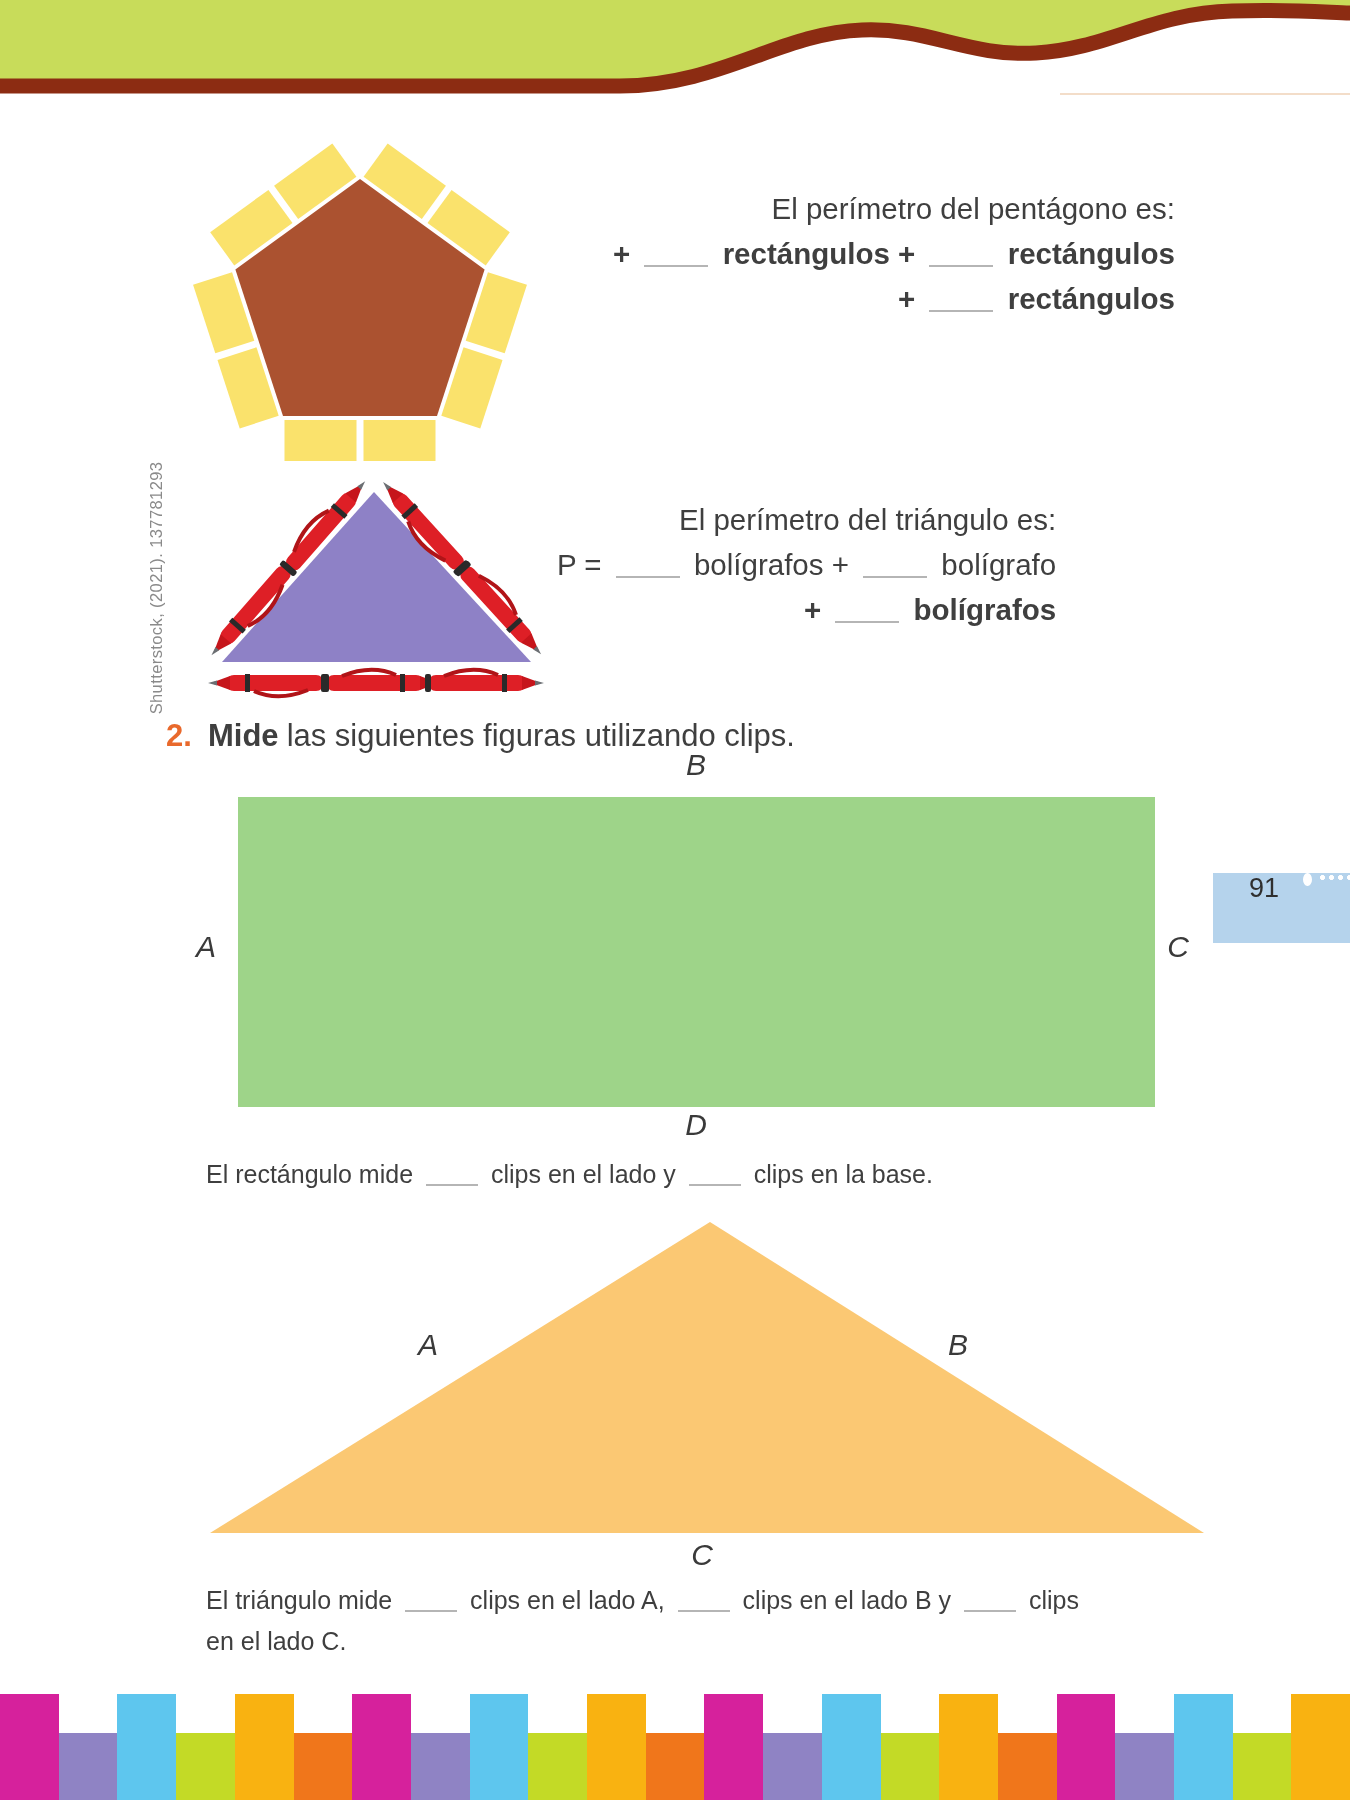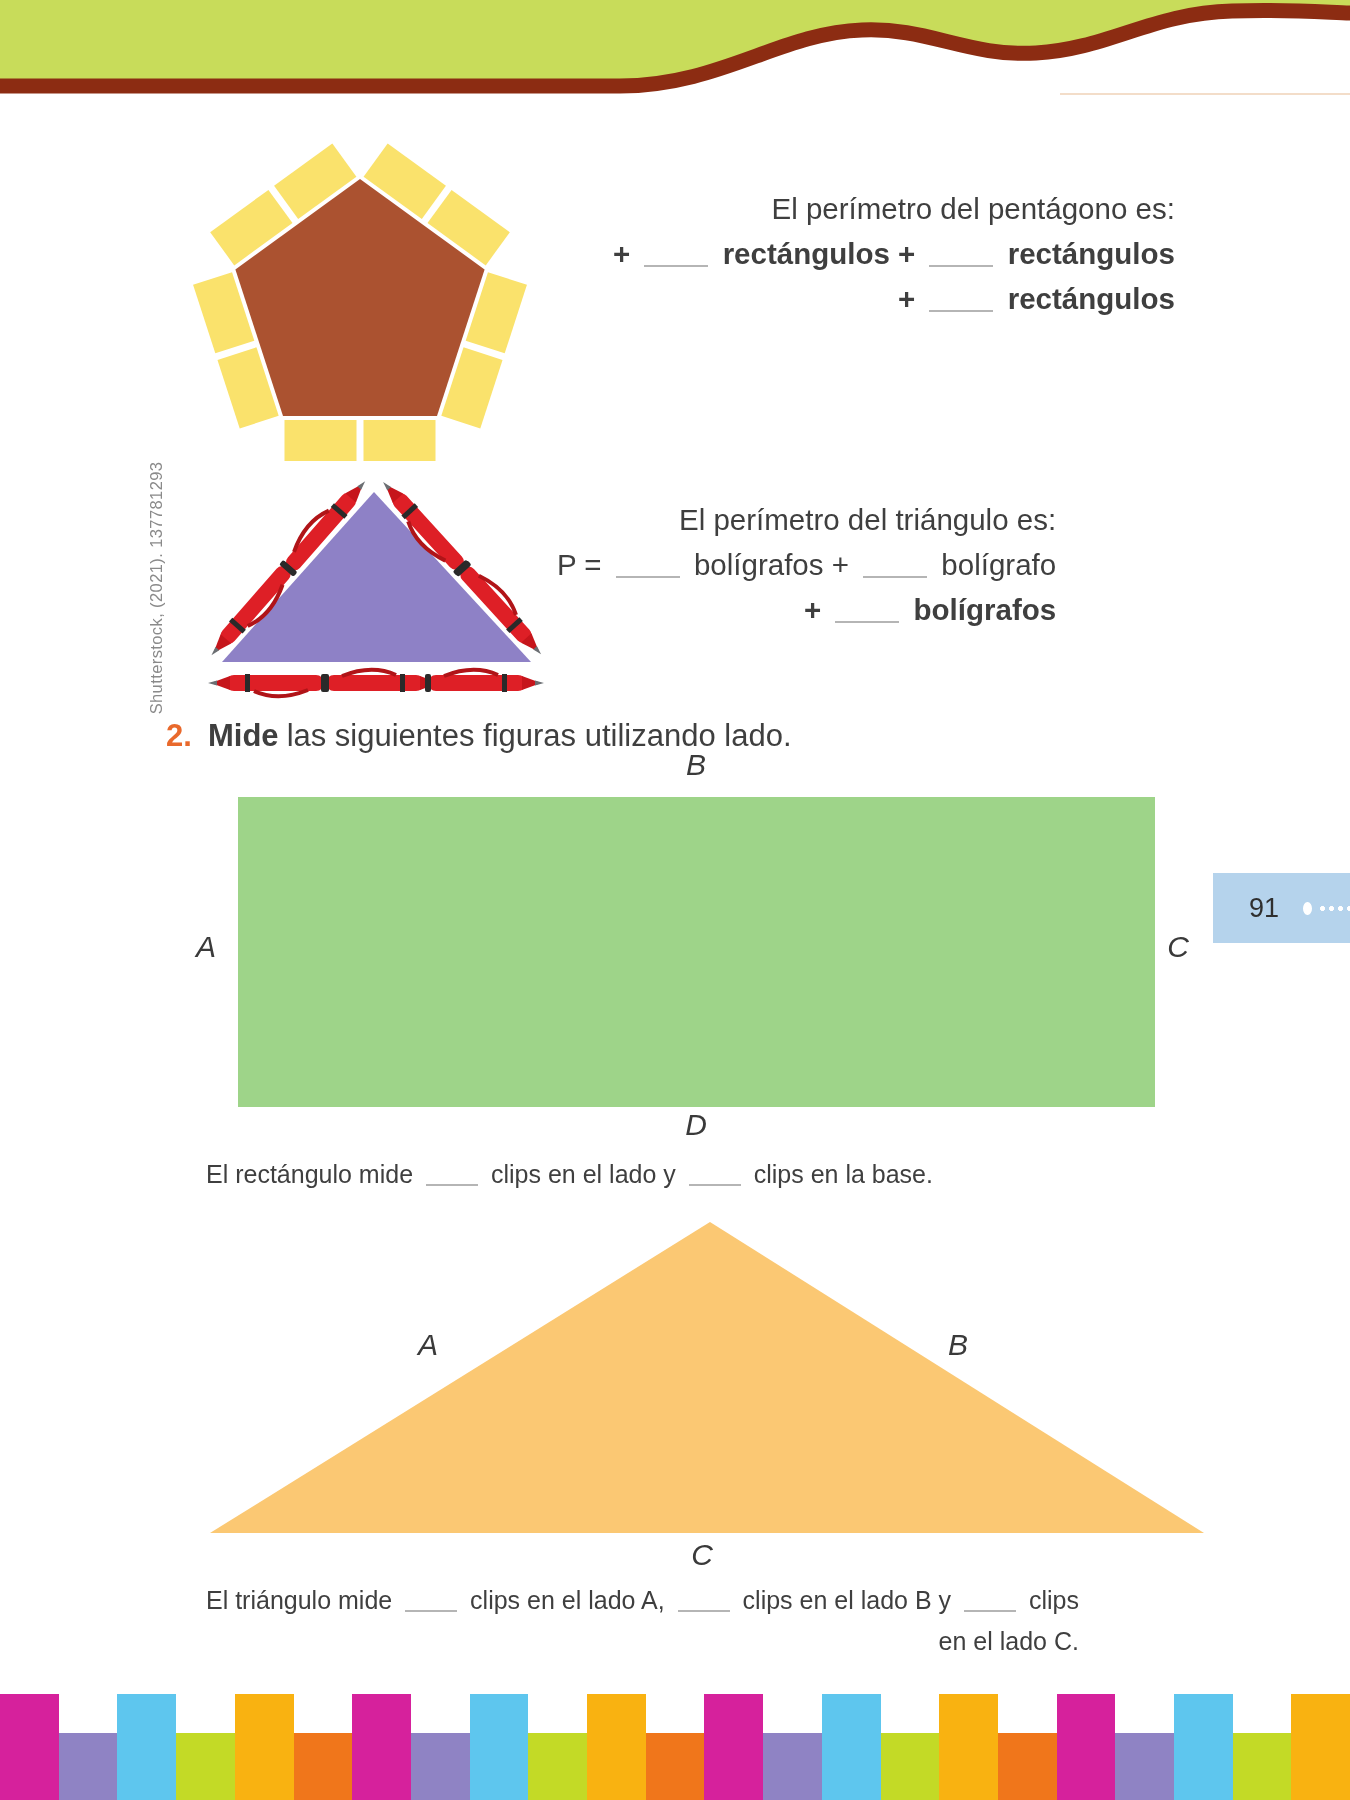--- a/index.html
+++ b/index.html
@@ -18,21 +18,21 @@
   .item-num{color:#e9692c;font-weight:bold;width:42px;}
   .item-bold{font-weight:bold;margin-right:8px;}
   
   .shape-label{font-style:italic;font-size:30px;width:40px;text-align:center;color:#3a3a3a;}
   
   .green-rect{background:#9ed489;}
   
   .credit{font-size:16.5px;color:#8a8a8a;letter-spacing:0.4px;white-space:nowrap;
           transform:translate(-50%,-50%) rotate(-90deg);}
   
-  .page-tab{background:#b5d3ec;display:flex;align-items:center;padding-left:36px;box-sizing:border-box;}
+  .page-tab{background:#b5d3ec;display:flex;padding-left:36px;box-sizing:border-box;}
   .page-num{font-size:27px;color:#2f2f2f;}
   .big-dot{width:13px;height:13px;border-radius:50%;background:#fff;margin-left:24px;}
   .dot-row{width:48px;height:9px;margin-left:6px;
            background-image:radial-gradient(circle,#fff 2.2px,rgba(255,255,255,0) 2.8px);
            background-size:9px 9px;background-repeat:repeat-x;background-position:0 50%;}
   
   .stripes{display:flex;align-items:flex-start;width:1350px;height:106px;}
   .stripes .bar{flex:1;}
   .stripes .tall{height:106px;}
   .stripes .short{height:67px;margin-top:39px;}
@@ -92,37 +92,37 @@
 
 <div class="abs textblock" style="left:557px;top:497px;text-align:right;">
   <div>El perímetro del triángulo es:</div>
   <div>P = <span class="blank"></span> bolígrafos + <span class="blank"></span> bolígrafo</div>
   <div class="indent">+ <span class="blank"></span> bolígrafos</div>
 </div>
 
 <div class="abs item-line" style="left:166px;top:716px;">
   <span class="item-num">2.</span>
   <span class="item-bold">Mide</span>
-  <span>las siguientes figuras utilizando lado.</span>
+  <span>las siguientes figuras utilizando clips.</span>
 </div>
 
 <div class="abs shape-label" style="left:676px;top:748px;">B</div>
 <div class="abs green-rect" style="left:238px;top:797px;width:917px;height:310px;"></div>
 <div class="abs shape-label" style="left:186px;top:930px;">A</div>
 <div class="abs shape-label" style="left:1158px;top:930px;">C</div>
 <div class="abs shape-label" style="left:676px;top:1108px;">D</div>
 <div class="abs caption" style="left:206px;top:1154px;">El rectángulo mide <span class="blank"></span> clips en el lado y <span class="blank"></span> clips en la base.</div>
 
 <svg class="abs" style="left:205px;top:1218px;" width="1002" height="318" viewBox="0 0 1002 318">
   <polygon points="505,4 5,315 999,315" fill="#fbc873"></polygon>
 </svg>
 <div class="abs shape-label" style="left:408px;top:1328px;">A</div>
 <div class="abs shape-label" style="left:938px;top:1328px;">B</div>
 <div class="abs shape-label" style="left:682px;top:1538px;">C</div>
-<div class="abs caption" style="left:206px;top:1580px;text-align:right;">
+<div class="abs caption" style="left:206px;top:1580px;">
   <div>El triángulo mide <span class="blank"></span> clips en el lado A, <span class="blank"></span> clips en el lado B y <span class="blank"></span> clips</div>
   <div>en el lado C.</div>
 </div>
 
 <div class="abs page-tab" style="left:1213px;top:873px;width:137px;height:70px;">
   <span class="page-num">91</span>
   <span class="big-dot"></span>
   <span class="dot-row"></span>
 </div>
 

